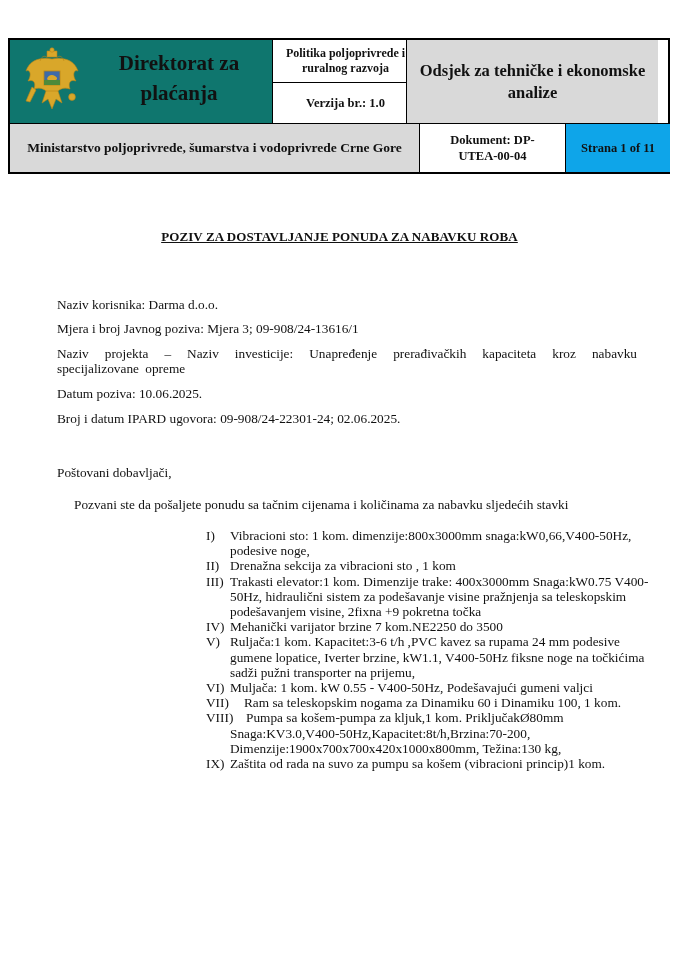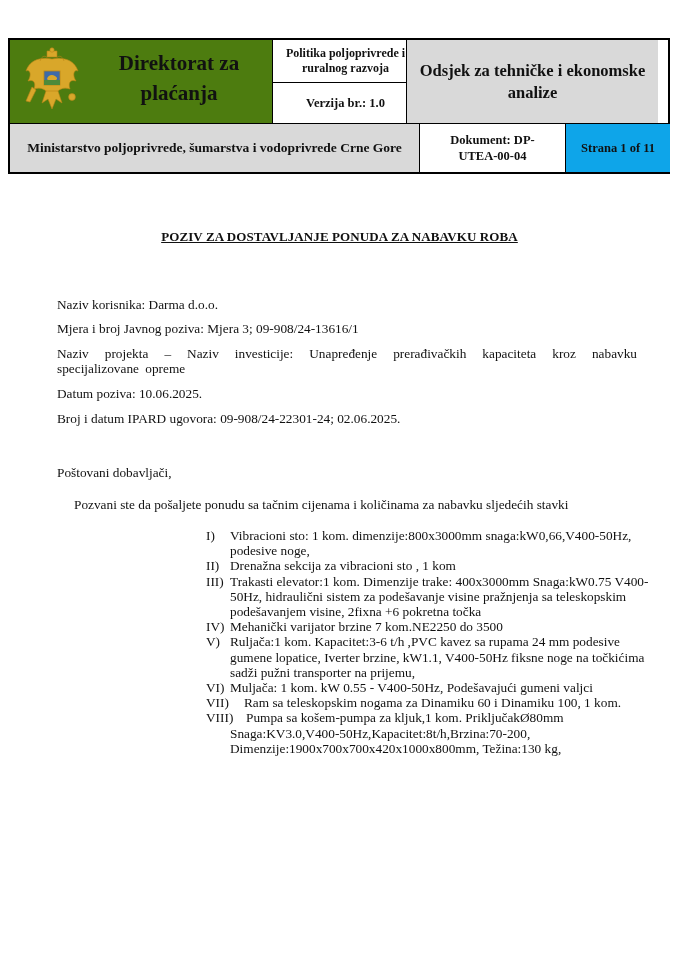--- a/index.html
+++ b/index.html
@@ -4,21 +4,21 @@
 <style>
   html, body { margin: 0; padding: 0; background: #ffffff; }
   body { width: 679px; height: 960px; position: relative; overflow: hidden;
          font-family: "Liberation Serif", "DejaVu Serif", serif; color: #111; }
 
   .hdr { position: absolute; left: 8px; top: 38px; width: 662px; height: 136px;
          border: 2px solid #000; box-sizing: border-box; }
   .hdr .cell { position: absolute; box-sizing: border-box; display: flex;
                align-items: center; justify-content: center; text-align: center;
                font-weight: bold; }
-  .logo-cell { left: 0; top: 0; width: 262px; height: 83px; background: #4d7c0f; }
+  .logo-cell { left: 0; top: 0; width: 262px; height: 83px; background: #0f766e; }
   .logo { position: absolute; left: 12px; top: 7px; width: 60px; height: 68px; }
   .dir-title { position: absolute; left: 84px; top: 8px; width: 170px; font-size: 21px;
                line-height: 30px; text-align: center; font-weight: bold; }
   .pol-cell { left: 262px; top: 0; width: 146px; height: 43px; border-left: 1.5px solid #000;
               border-bottom: 1.5px solid #000; font-size: 12px; line-height: 15px; padding: 16px 3px; }
   .ver-cell { left: 262px; top: 43px; width: 146px; height: 40px; border-left: 1.5px solid #000;
               font-size: 12.5px; }
   .ods-cell { left: 396px; top: 0; width: 252px; height: 83px; background: #d9d9d9;
               border-left: 1.5px solid #000; font-size: 16.5px; line-height: 22px; }
   .min-cell { left: 0; top: 83px; width: 409px; height: 49px; background: #d9d9d9;
@@ -88,21 +88,21 @@
   <li>
       <span class="num" style="width:24px">I)</span>
       <span class="txt">Vibracioni sto: 1 kom. dimenzije:800x3000mm snaga:kW0,66,V400-50Hz, podesive noge,</span>
     </li>
   <li>
       <span class="num" style="width:24px">II)</span>
       <span class="txt">Drenažna sekcija za vibracioni sto , 1 kom</span>
     </li>
   <li>
       <span class="num" style="width:24px">III)</span>
-      <span class="txt">Trakasti elevator:1 kom. Dimenzije trake: 400x3000mm Snaga:kW0.75 V400-50Hz, hidraulični sistem za podešavanje visine pražnjenja sa teleskopskim podešavanjem visine, 2fixna +6 pokretna točka</span>
+      <span class="txt">Trakasti elevator:1 kom. Dimenzije trake: 400x3000mm Snaga:kW0.75 V400-50Hz, hidraulični sistem za podešavanje visine pražnjenja sa teleskopskim podešavanjem visine, 2fixna +9 pokretna točka</span>
     </li>
   <li>
       <span class="num" style="width:24px">IV)</span>
       <span class="txt">Mehanički varijator brzine 7 kom.NE2250 do 3500</span>
     </li>
   <li>
       <span class="num" style="width:24px">V)</span>
       <span class="txt">Ruljača:1 kom. Kapacitet:3-6 t/h ,PVC kavez sa rupama 24 mm podesive gumene lopatice, Iverter brzine, kW1.1, V400-50Hz fiksne noge na točkićima sadži pužni transporter na prijemu,</span>
     </li>
   <li>
@@ -110,13 +110,17 @@
       <span class="txt">Muljača: 1 kom. kW 0.55 - V400-50Hz, Podešavajući gumeni valjci</span>
     </li>
   <li>
       <span class="num" style="width:38px">VII)</span>
       <span class="txt" style="margin-left:-14px;text-indent:14px">Ram sa teleskopskim nogama za Dinamiku 60 i Dinamiku 100, 1 kom.</span>
     </li>
   <li>
       <span class="num" style="width:40px">VIII)</span>
       <span class="txt" style="margin-left:-16px;text-indent:16px">Pumpa sa košem-pumpa za kljuk,1 kom. PriključakØ80mm Snaga:KV3.0,V400-50Hz,Kapacitet:8t/h,Brzina:70-200, Dimenzije:1900x700x700x420x1000x800mm, Težina:130 kg,</span>
     </li>
+  <li>
+      <span class="num" style="width:24px">IX)</span>
+      <span class="txt">Zaštita od rada na suvo za pumpu sa košem (vibracioni princip)1 kom.</span>
+    </li>
 </ol>
 
 </body></html>

